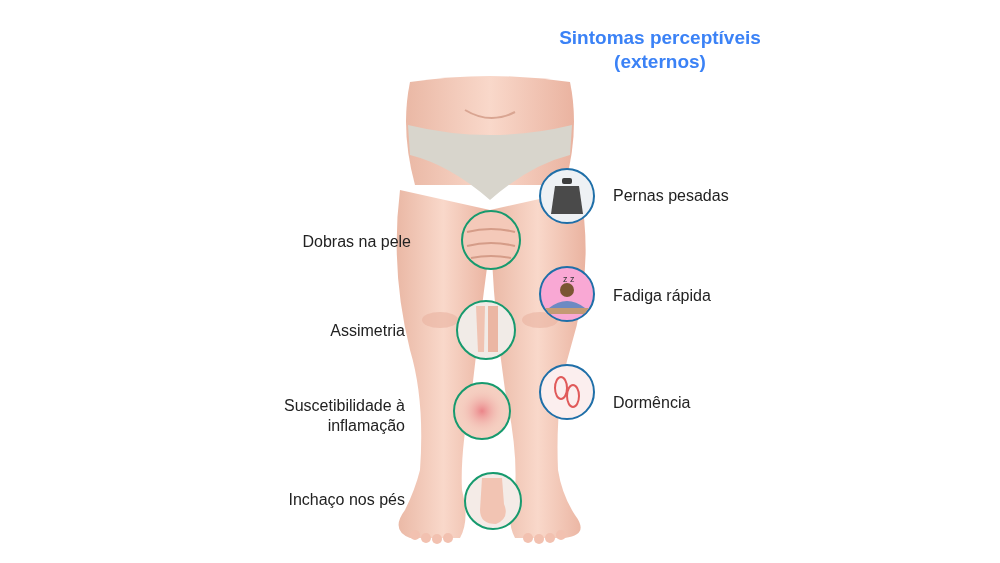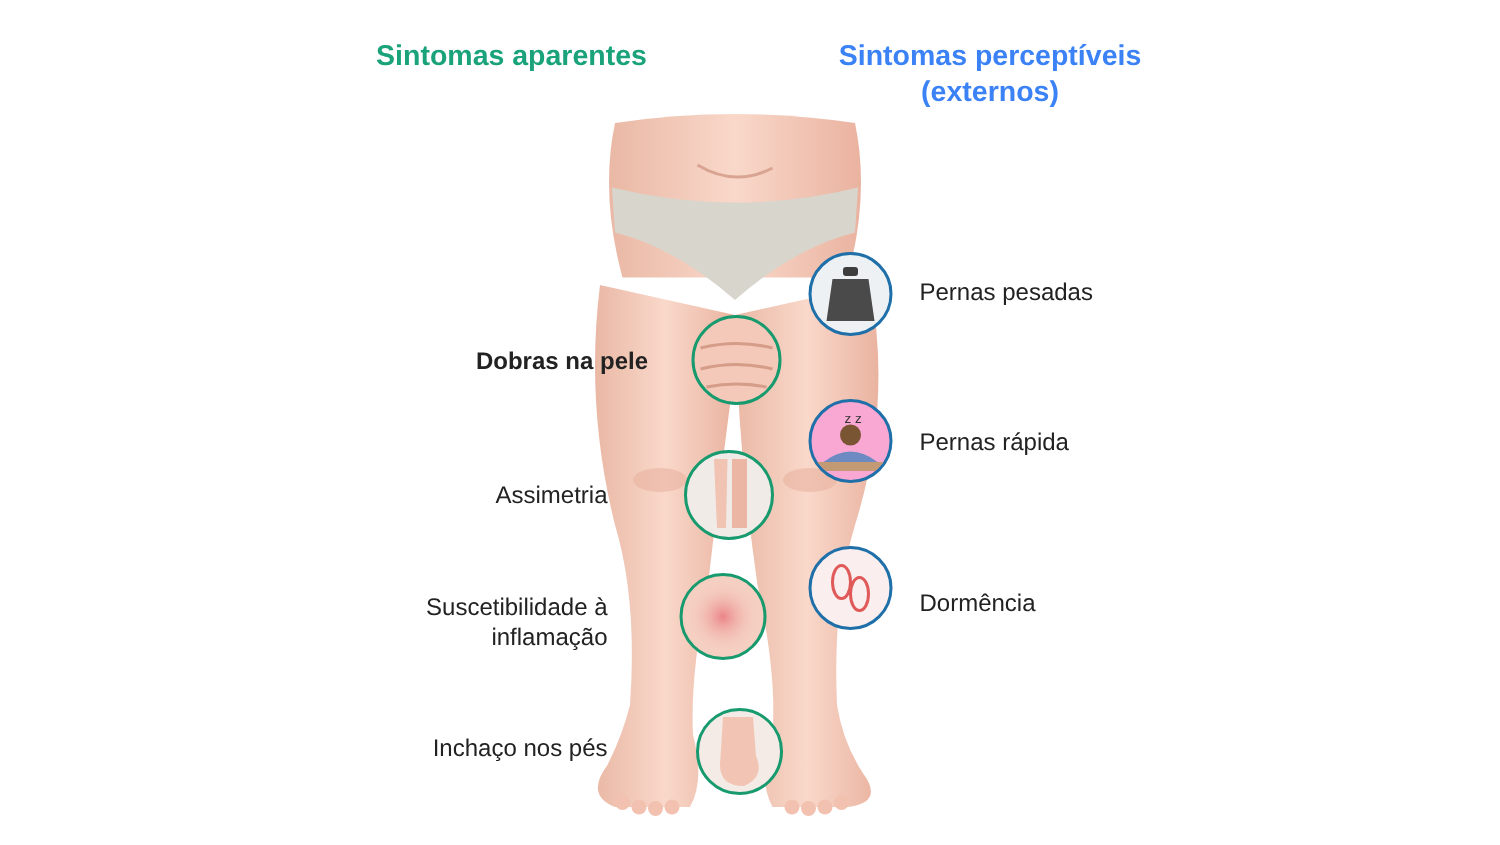--- a/index.html
+++ b/index.html
@@ -12,21 +12,20 @@
   .label.left { text-align:right; }
   .circle { position:absolute; border-radius:50%; box-sizing:border-box; overflow:hidden; }
   .circle.green { border:2.5px solid #179a6e; }
   .circle.blue { border:2.5px solid #1f6fa8; background:#eef1f4; }
   svg { display:block; }
 </style>
 </head>
 <body>
 
 <div class="heading ext">
-  <div>Sintomas aparentes</div>
 </div>
 <div class="heading int">
   <div>Sintomas perceptíveis</div>
   <div>(externos)</div>
 </div>
 
 <svg style="position:absolute;left:380px;top:70px;" width="220" height="490" viewBox="0 0 220 490">
   <defs>
     <linearGradient id="skinG" x1="0" x2="1">
       <stop offset="0" stop-color="#eab8a5"></stop>
@@ -52,21 +51,21 @@
       <circle cx="46" cy="468" r="5"></circle>
       <circle cx="57" cy="469" r="5"></circle>
       <circle cx="68" cy="468" r="5"></circle>
     <circle cx="148" cy="468" r="5"></circle>
       <circle cx="159" cy="469" r="5"></circle>
       <circle cx="170" cy="468" r="5"></circle>
       <circle cx="181" cy="465" r="5"></circle>
   </g>
 </svg>
 
-<div class="label left" style="left:292px;top:232px;width:140px;font-weight:bold;">Dobras na pele</div>
+<div class="label left" style="left:271px;top:232px;width:140px;">Dobras na pele</div>
 <div class="label left" style="left:280px;top:321px;width:125px;">Assimetria</div>
 <div class="label left" style="left:280px;top:396px;width:125px;">
   <div>Suscetibilidade à</div>
   <div>inflamação</div>
 </div>
 <div class="label left" style="left:280px;top:490px;width:125px;">Inchaço nos pés</div>
 
 <div class="circle green" style="left:461px;top:210px;width:60px;height:60px;background:#f4c9b9;">
   <svg width="56" height="56">
       <path d="M4 20 Q28 14 52 20" stroke="#d59c88" stroke-width="2" fill="none"></path>
@@ -112,14 +111,14 @@
     </svg>
 </div>
 <div class="circle blue" style="left:539px;top:364px;width:56px;height:56px;background:#fbeeee;">
   <svg width="52" height="52">
       <ellipse cx="20" cy="22" rx="6" ry="11" fill="none" stroke="#e05a5a" stroke-width="2"></ellipse>
       <ellipse cx="32" cy="30" rx="6" ry="11" fill="none" stroke="#e05a5a" stroke-width="2"></ellipse>
     </svg>
 </div>
 
 <div class="label" style="left:613px;top:186px;">Pernas pesadas</div>
-<div class="label" style="left:613px;top:286px;">Pernas rápida</div>
+<div class="label" style="left:613px;top:286px;">Fadiga rápida</div>
 <div class="label" style="left:613px;top:393px;">Dormência</div>
 
 </body></html>

